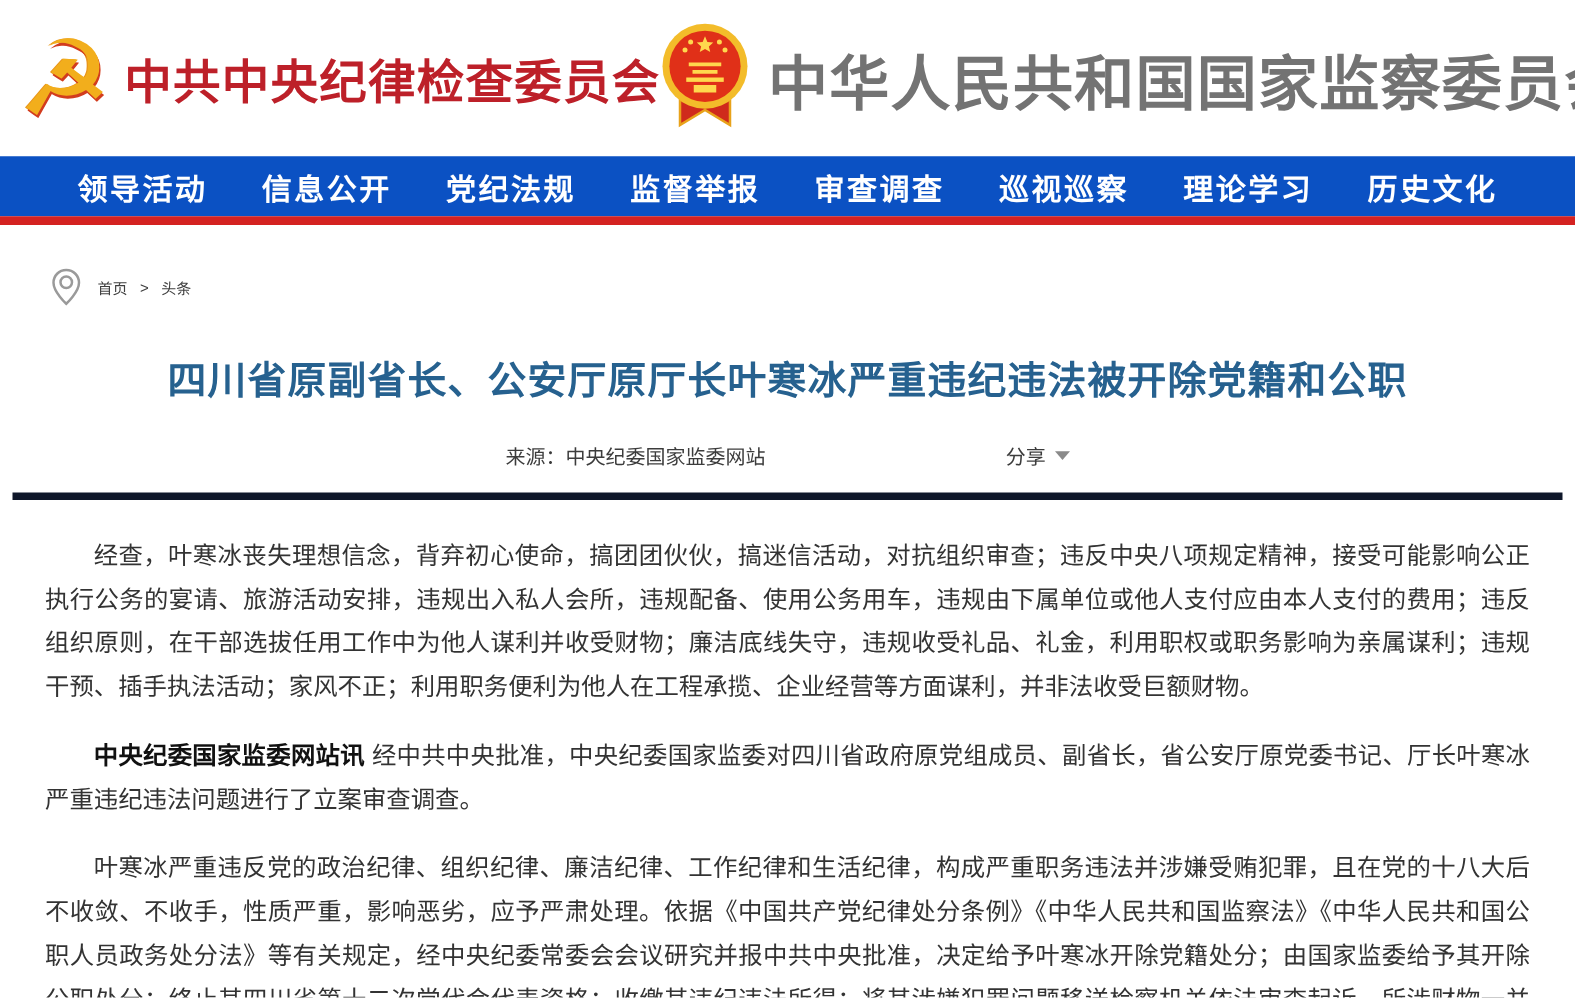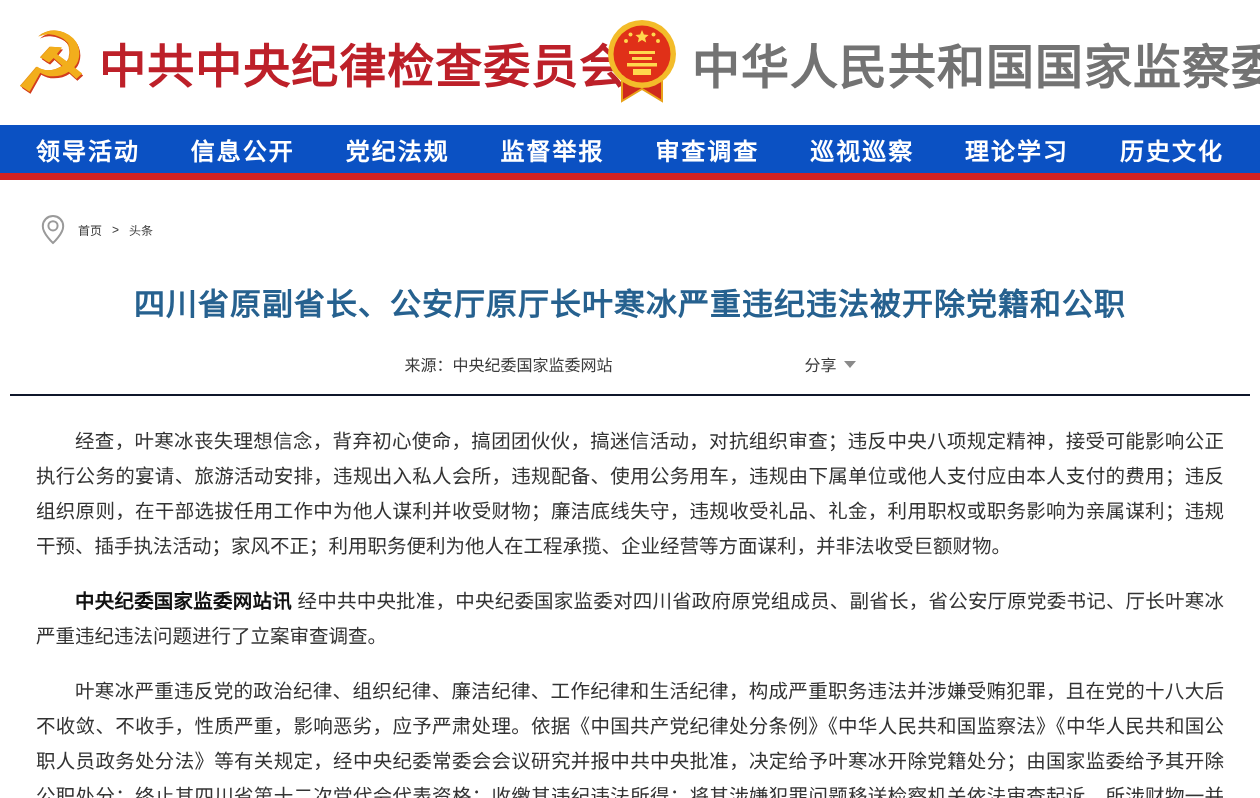--- a/index.html
+++ b/index.html
@@ -28,32 +28,32 @@
     text-shadow: 1px 2px 0 #d23c1e, -1px 0 0 #e8941a;
     margin-right: 10px;
     font-family: "DejaVu Sans", sans-serif;
   }
   .brand-text {
     font-family: "DejaVu Serif", "Liberation Serif", serif;
     font-weight: bold;
     letter-spacing: 1px;
     white-space: nowrap;
   }
-  .ccdi .brand-text { font-size: 47px; color: #bd2029; }
+  .ccdi .brand-text { font-size: 38px; color: #bd2029; }
   .nsc  .brand-text { font-size: 48px; color: #737373; }
   .national-emblem { margin-right: 14px; flex: 0 0 auto; }
 
   
   .main-nav {
     height: 48px;
     background: #0b51c3;
     display: flex;
     align-items: center;
     justify-content: space-between;
-    padding: 0 36px;
+    padding: 0 62px;
   }
   .main-nav a {
     color: #ffffff;
     text-decoration: none;
     font-size: 24px;
     font-weight: bold;
     font-family: "DejaVu Serif", "Liberation Serif", serif;
     letter-spacing: 2px;
     white-space: nowrap;
   }
@@ -81,21 +81,21 @@
     letter-spacing: 1px;
   }
   .article-meta {
     margin-top: 28px;
     display: flex;
     justify-content: center;
     align-items: center;
     font-size: 16px;
     color: #3c3c3c;
     padding-bottom: 18px;
-    border-bottom: 2px solid #0f172a;
+    border-bottom: 6px solid #0f172a;
     margin-left: 10px;
     margin-right: 10px;
   }
   .meta-item { white-space: nowrap; }
   .meta-source { margin-right: 62px; }
   .meta-time .time-value { margin-left: 8px; }
   .meta-share { margin-left: 130px; cursor: pointer; display: inline-flex; align-items: center; font-family: Liberation Serif, serif; }
   .caret-down {
     display: inline-block;
     width: 0; height: 0;

